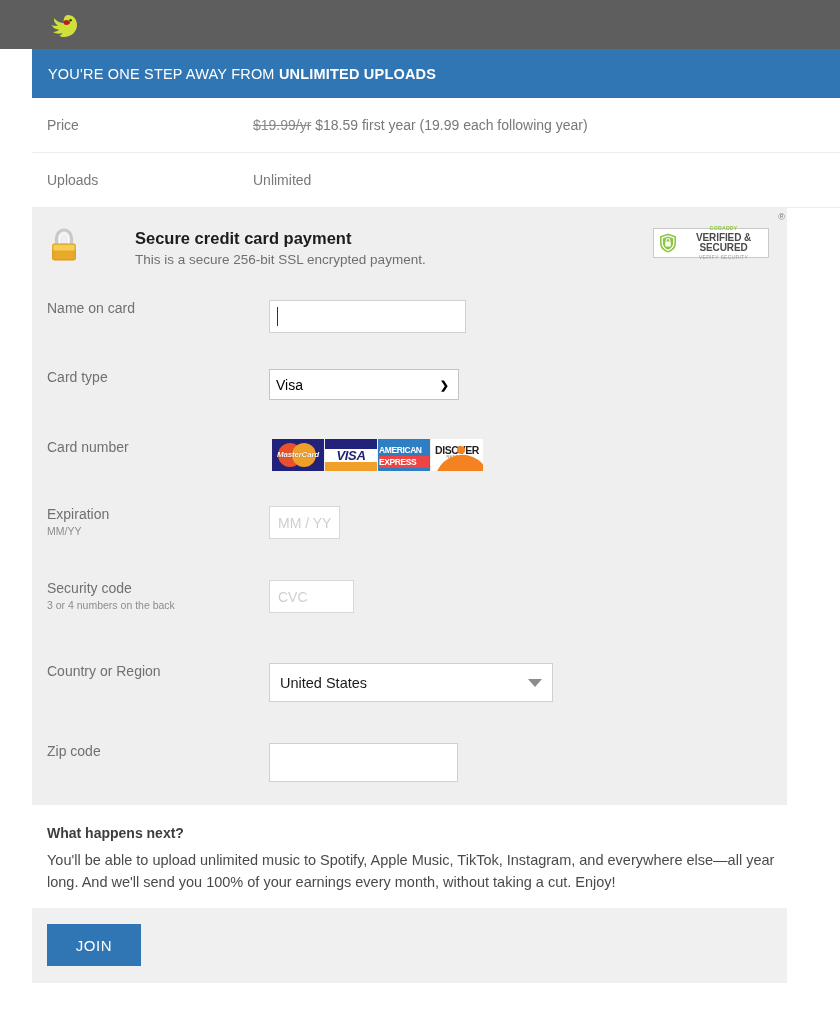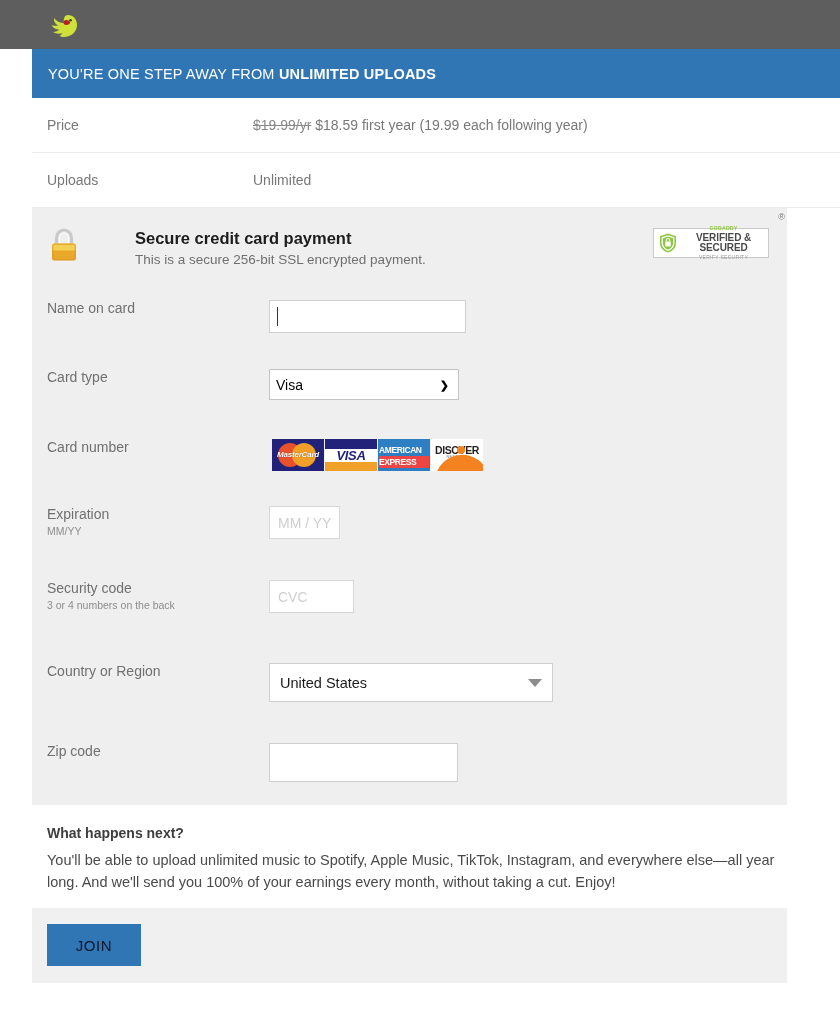--- a/index.html
+++ b/index.html
@@ -372,21 +372,21 @@
     background: #f0f0f0;
   }
   .join-button {
     position: absolute;
     left: 15px;
     top: 16px;
     width: 94px;
     height: 42px;
     background: #3075b4;
     border: none;
-    color: #0f172a;
+    color: #ffffff;
     font-family: "Liberation Sans", sans-serif;
     font-size: 15px;
     letter-spacing: .6px;
     cursor: pointer;
     border-radius: 0;
   }
 </style>
 </head>
 <body>
 

